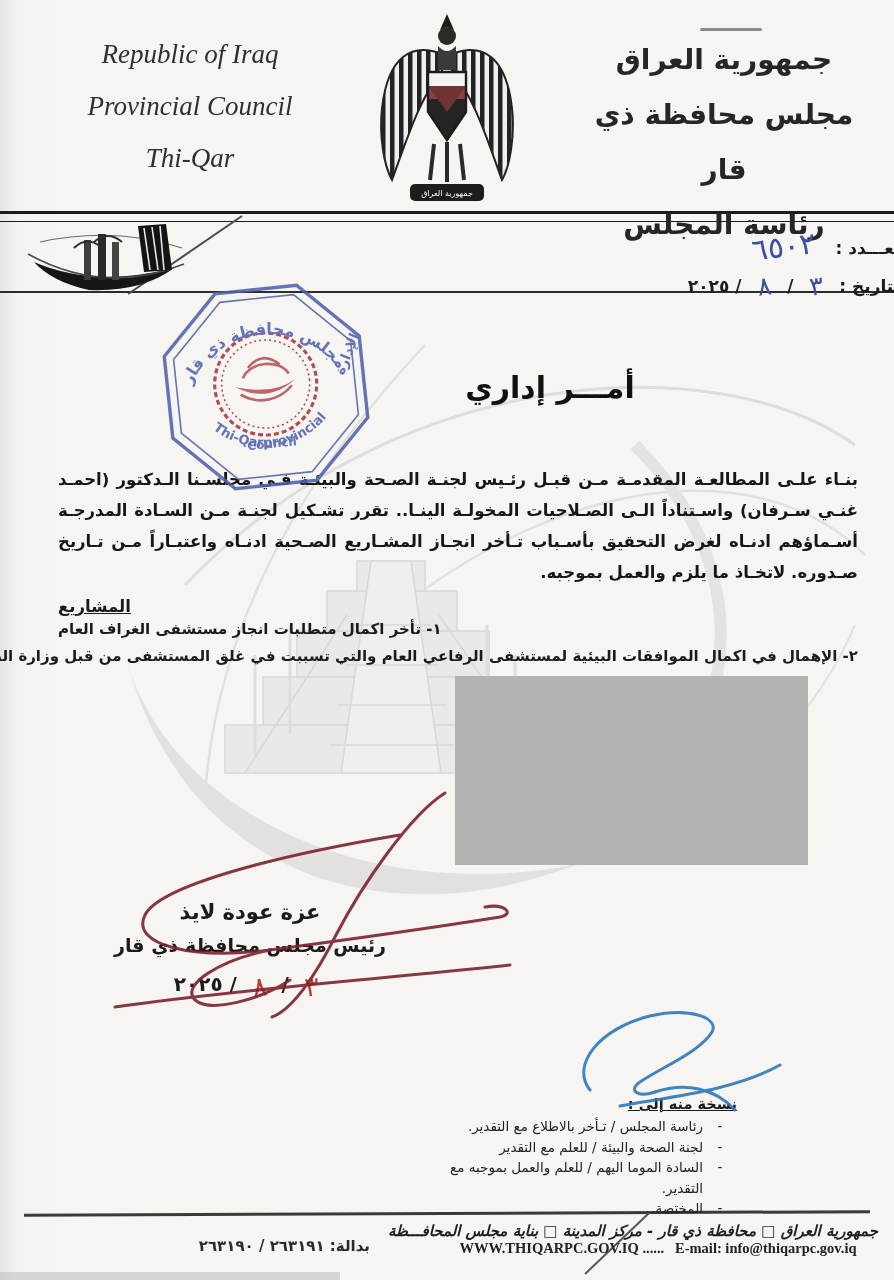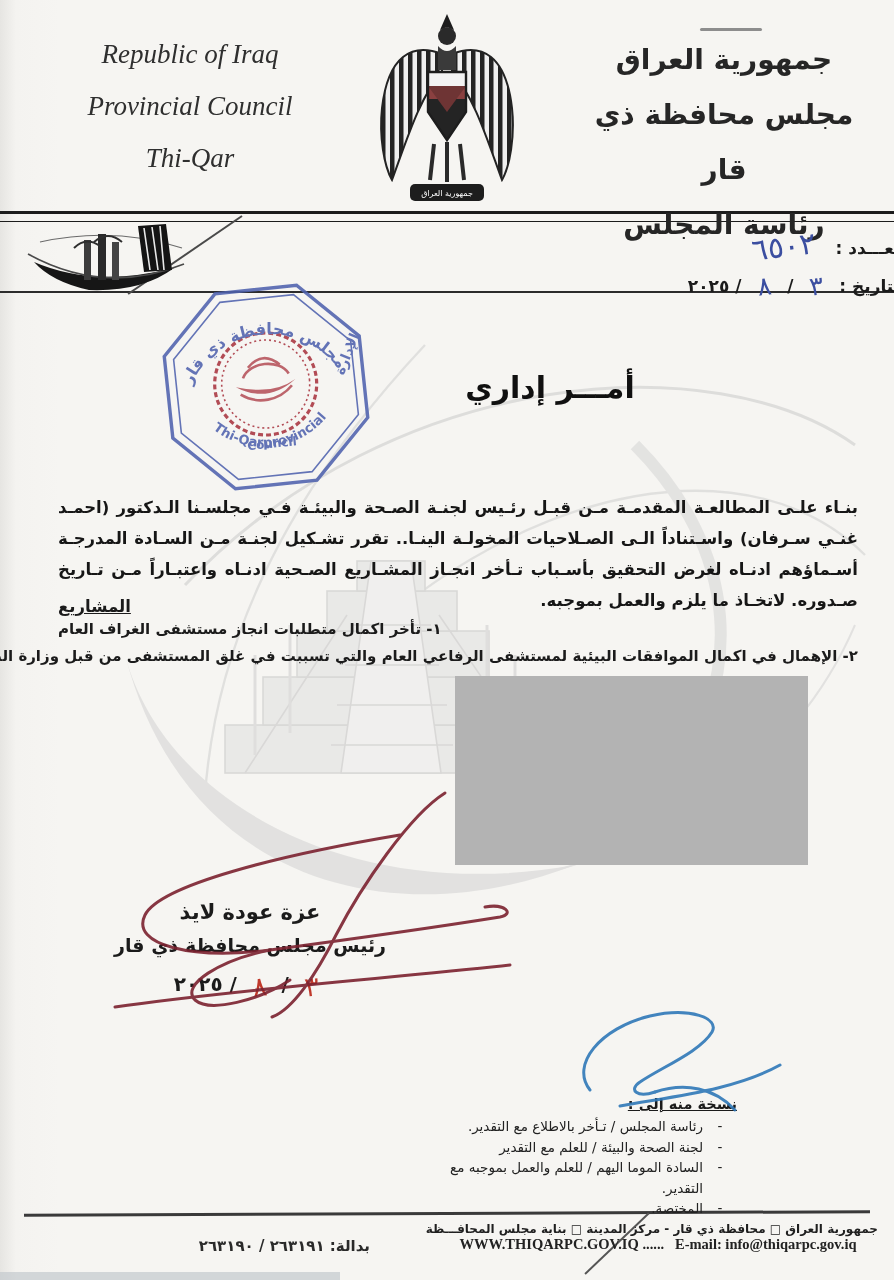--- a/index.html
+++ b/index.html
@@ -31,21 +31,21 @@
   
   .stamp{left:148px;top:272px;z-index:5;opacity:.88;}
   
   .doc-title{left:430px;top:370px;width:240px;text-align:center;font-size:30px;
              font-weight:bold;color:#101010;z-index:3;}
   
   .watermark{left:95px;top:325px;z-index:0;}
   
   .body-text{left:58px;top:464px;width:800px;direction:rtl;text-align:justify;
              text-align-last:right;font-size:16.5px;font-weight:bold;line-height:31px;
-             color:#161616;z-index:2;margin-top:28px;}
+             color:#161616;z-index:2;}
   .projects{left:58px;top:597px;width:800px;direction:rtl;text-align:left;z-index:2;}
   .projects .ph{font-size:16.5px;font-weight:bold;text-decoration:underline;}
   .projects .pi{font-size:15px;font-weight:bold;line-height:27px;white-space:nowrap;}
   
   .redaction{left:455px;top:676px;width:353px;height:189px;background:#b3b3b3;z-index:3;}
   
   .sig-red{left:100px;top:775px;z-index:6;}
   .sig-name{left:120px;top:900px;width:260px;text-align:center;font-size:21px;font-weight:bold;z-index:4;}
   .sig-title{left:100px;top:934px;width:300px;text-align:center;font-size:19px;font-weight:bold;z-index:4;}
   .sig-date{left:100px;top:966px;width:300px;text-align:center;direction:rtl;font-size:20px;
@@ -54,21 +54,21 @@
             transform:rotate(-6deg) translateY(5px);margin:0 8px;}
   .sig-blue{left:565px;top:1010px;z-index:5;}
   
   .dist{left:415px;top:1096px;width:322px;direction:rtl;text-align:right;z-index:4;}
   .dist .dh{font-size:14.5px;font-weight:bold;text-decoration:underline;margin-bottom:4px;}
   .dist-item{display:flex;direction:rtl;font-size:13.5px;line-height:20.5px;color:#222;}
   .dist-item .dash{width:34px;text-align:center;flex:none;}
   
   .rule-bot{left:24px;top:1212px;width:846px;height:2.6px;background:#3a3a3a;transform:rotate(-.25deg);}
   .foot-right{left:438px;top:1222px;width:440px;text-align:center;z-index:2;}
-  .foot-ar{direction:rtl;font-size:12px;font-weight:bold;white-space:nowrap;color:#1f1f1f;}
+  .foot-ar{direction:rtl;font-size:15px;font-weight:bold;white-space:nowrap;color:#1f1f1f;font-style:italic;}
   .foot-web{font-family:"Liberation Serif",serif;font-weight:bold;font-size:14.5px;
             margin-top:0;white-space:nowrap;color:#222;}
   .foot-slash{left:585px;top:1273px;width:88px;height:1.8px;background:#555;
               transform-origin:0 50%;transform:rotate(-43.6deg);}
   .foot-left{left:30px;top:1237px;width:340px;direction:rtl;
              font-size:15px;font-weight:bold;color:#2a2a2a;z-index:2;}
   .scan-strip{left:0;top:1272px;width:340px;height:8px;background:#c3c9cd;opacity:.7;}
 </style>
 </head>
 <body>

